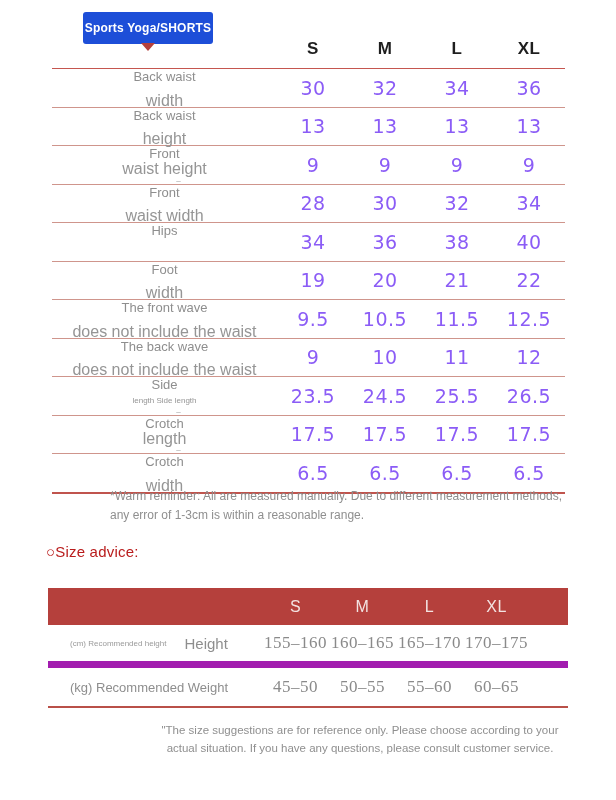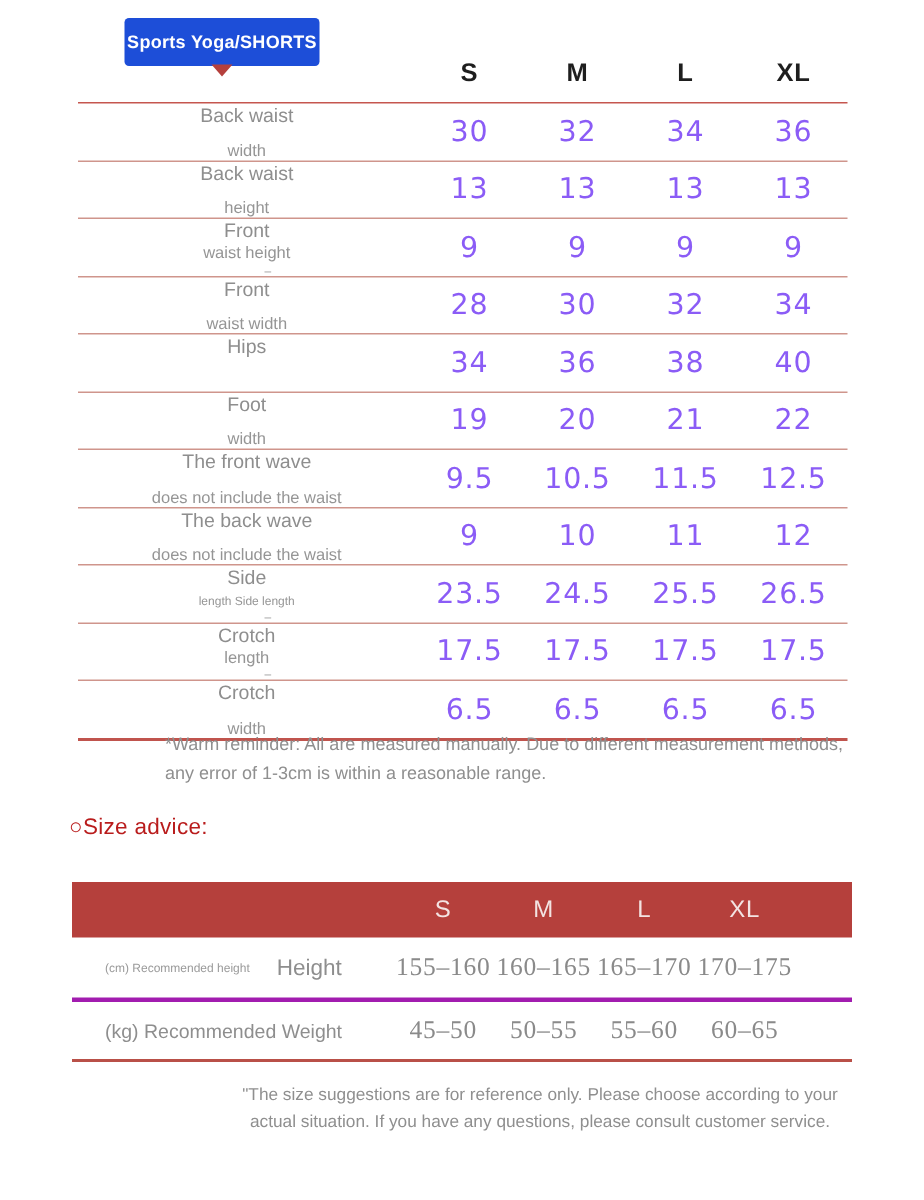--- a/index.html
+++ b/index.html
@@ -31,21 +31,21 @@
   .mt-row{
     display:grid;grid-template-columns:225px 72px 72px 72px 72px;
     height:37.5px;border-bottom:1px solid #cf958c;
   }
   .mt-row:last-child{border-bottom:2px solid #c0544d;}
   .mt-label{
     display:flex;flex-direction:column;align-items:center;justify-content:space-between;
     text-align:center;color:#8e8e8e;
   }
   .mt-label .l1{font-size:13px;line-height:15px;}
-  .mt-label .l2{font-size:11px;line-height:12px;color:#959595;}
+  .mt-label .l2{font-size:16px;line-height:12px;color:#959595;}
   .mt-label .l2.small{font-size:8px;line-height:9px;}
   .mt-label .l3{font-size:8px;line-height:6px;color:#9a9a9a;transform:translateX(14px);}
   .mt-label .l2:empty,.mt-label .l3:empty{display:none;}
   .mt-val{
     display:flex;align-items:center;justify-content:center;
     font-size:19px;color:#8b5cf6;letter-spacing:.5px;
     font-family:"DejaVu Sans","Liberation Sans",sans-serif;font-weight:normal;
   }
   
   .reminder{
@@ -64,21 +64,21 @@
     box-sizing:border-box;padding-right:38px;
     height:37px;background:#b5403c;
   }
   .adv-header .adv-col{
     display:flex;align-items:center;justify-content:center;
     color:#f3e3e2;font-size:16px;letter-spacing:.5px;
   }
   .adv-row{
     display:grid;grid-template-columns:214px 67px 67px 67px 67px;
     box-sizing:border-box;padding-right:38px;
-    border-bottom:3px solid #a21caf;
+    border-bottom:7px solid #a21caf;
   }
   .adv-row.r-height{height:43px;}
   .adv-row.r-weight{height:40px;border-bottom:2px solid #b95048;}
   .adv-label{
     display:flex;align-items:center;padding-left:22px;color:#8e8e8e;
   }
   .adv-label .prefix{font-size:8px;color:#9a9a9a;}
   .adv-label .prefix:empty{display:none;}
   .adv-label .main{font-size:15px;margin-left:18px;}
   .adv-row.r-weight .adv-label .main{font-size:13px;margin-left:0;}

